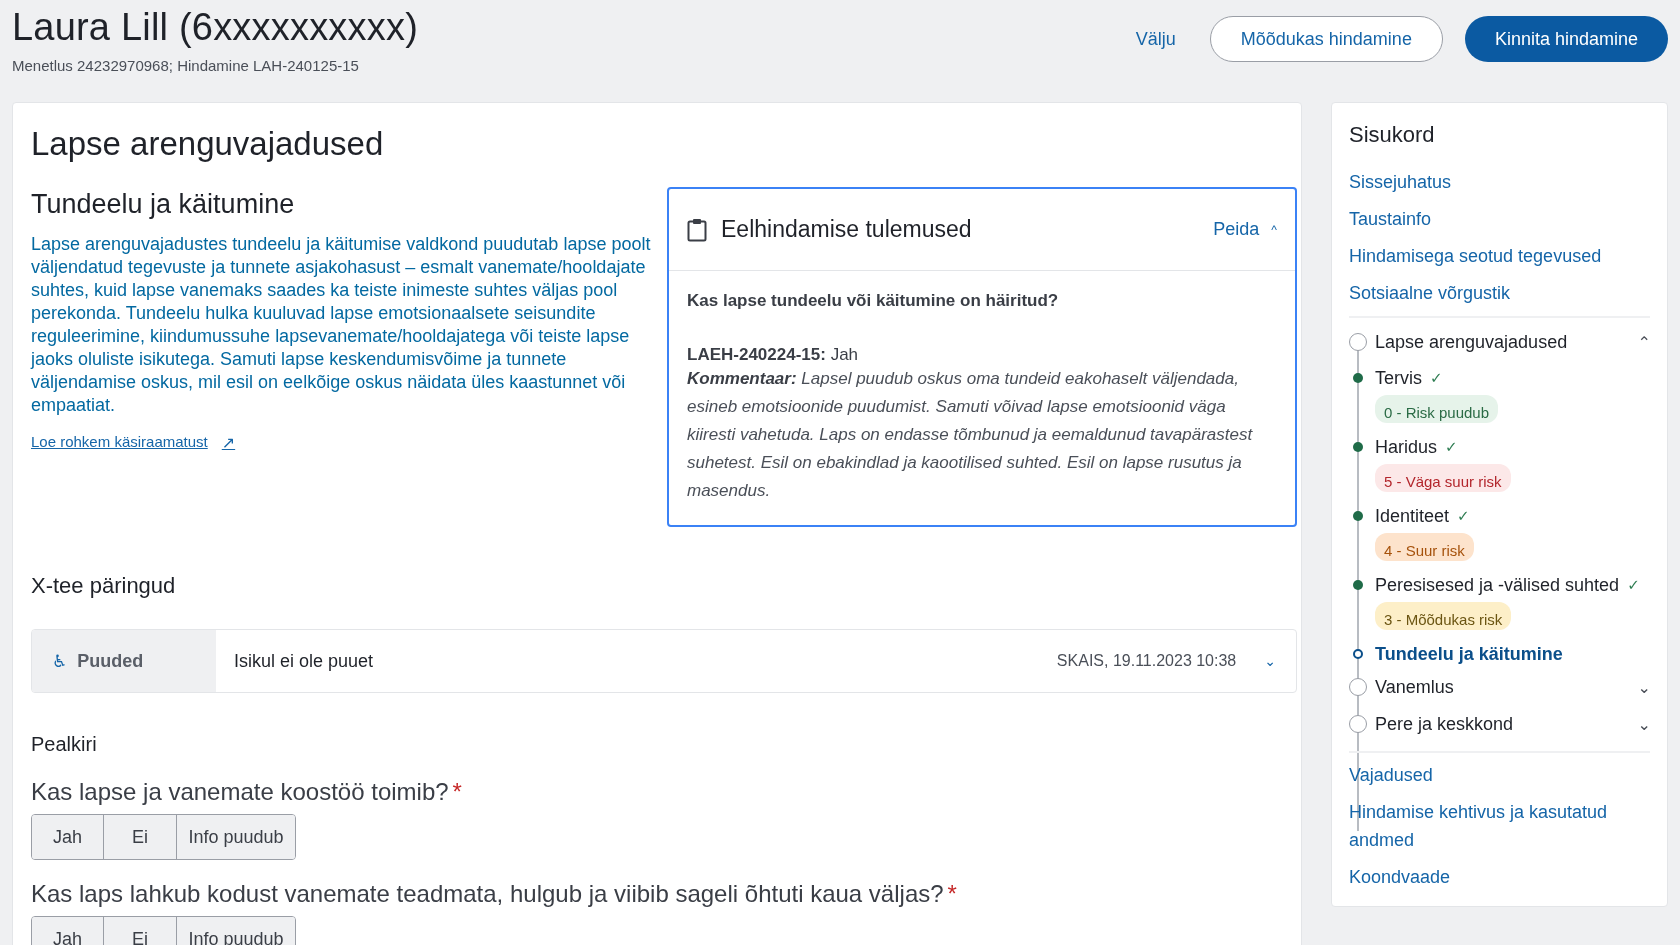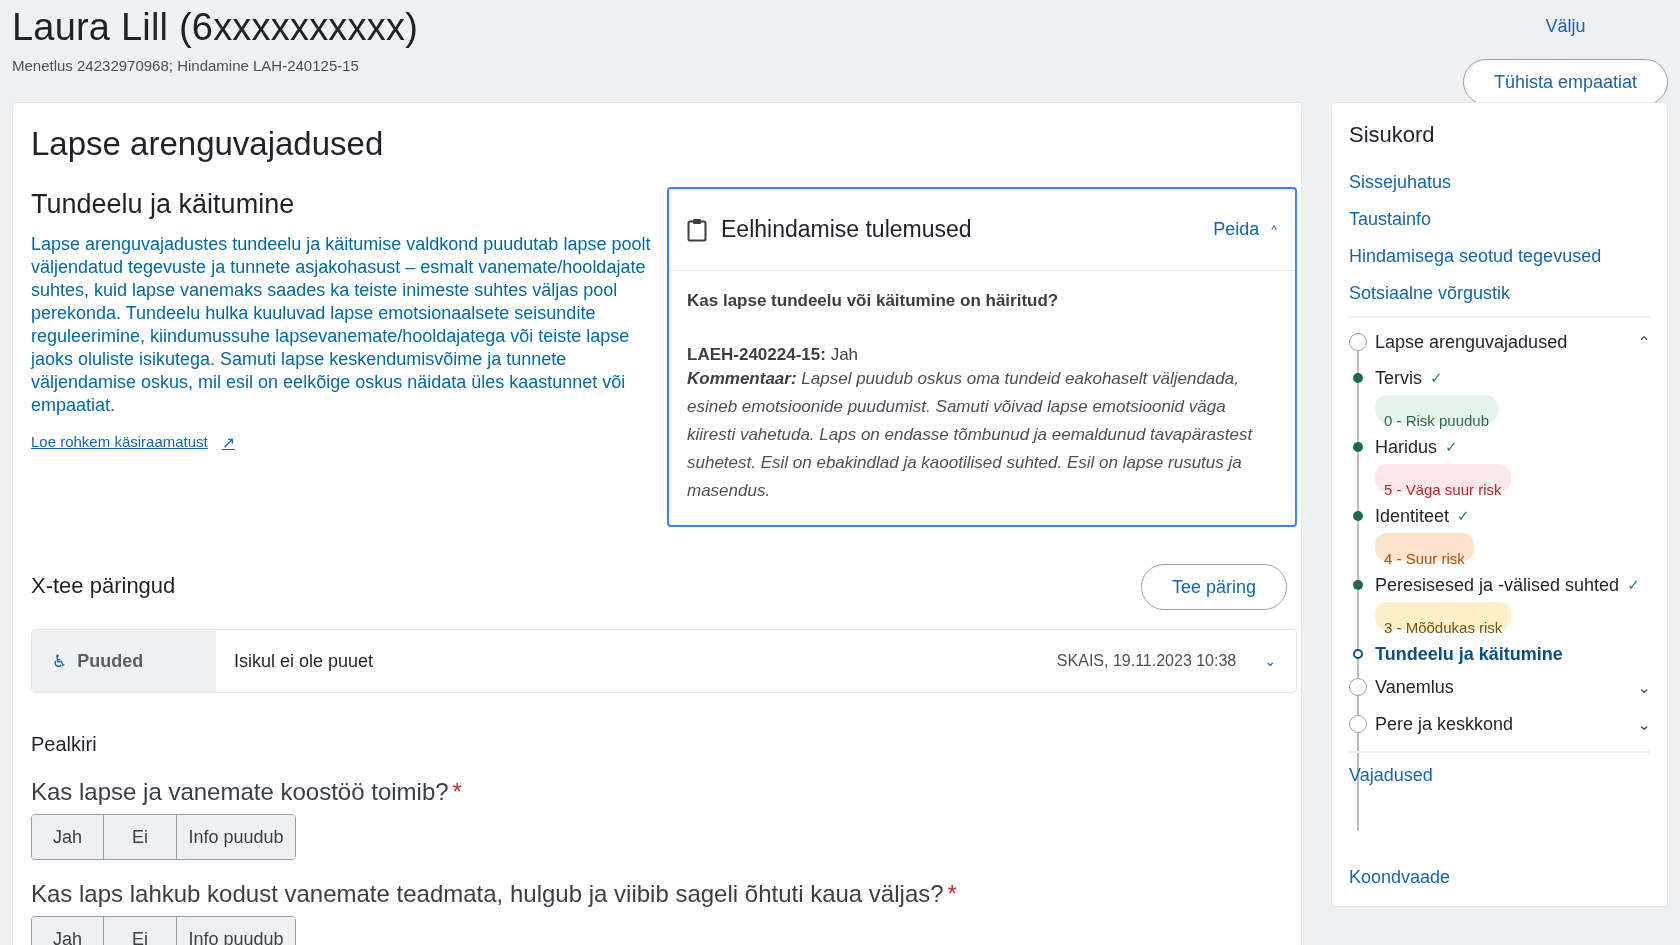--- a/index.html
+++ b/index.html
@@ -2,21 +2,21 @@
 <html><head>
 <meta charset="utf-8">
 <style>
   * { box-sizing: border-box; margin: 0; padding: 0; }
   html, body { width: 1680px; height: 945px; overflow: hidden; }
   body { background: #eff0f2; font-family: "Liberation Sans", "DejaVu Sans", sans-serif; color: #1f2229; position: relative; }
 
   
   .page-title { position: absolute; left: 12px; top: 6px; font-size: 38px; font-weight: 400; color: #1f2229; letter-spacing: 0.2px; }
   .page-sub { position: absolute; left: 12px; top: 57px; font-size: 15px; color: #4a4f58; }
-  .hdr-actions { position: absolute; right: 12px; top: 16px; display: flex; gap: 22px; flex-direction: column; }
+  .hdr-actions { position: absolute; right: 12px; top: 16px; display: flex; gap: 22px; }
   .link-btn { color: #1565a8; font-size: 18px; background: none; border: none; padding: 0 12px; cursor: pointer; font-family: inherit; }
   .btn-outline { height: 46px; padding: 0 30px; border-radius: 23px; border: 1px solid #9a9ea6; background: #fff; color: #1565a8; font-size: 18px; font-family: inherit; cursor: pointer; }
   .btn-primary { height: 46px; padding: 0 30px; border-radius: 23px; border: none; background: #0b5aa2; color: #fff; font-size: 18px; font-family: inherit; cursor: pointer; }
 
   
   .main-card { position: absolute; left: 12px; top: 102px; width: 1290px; height: 860px; background: #fff; border: 1px solid #e3e5e8; border-radius: 4px; }
   .h1 { position: absolute; left: 18px; top: 22px; font-size: 33px; font-weight: 400; color: #1f2229; }
   .h2 { position: absolute; left: 18px; top: 86px; font-size: 27px; font-weight: 400; color: #1f2229; }
   .desc { position: absolute; left: 18px; top: 130px; width: 630px; font-size: 18px; line-height: 23px; color: #0369a1; }
   .manual-link { position: absolute; left: 18px; top: 302px; font-size: 15px; color: #1565a8; text-decoration: underline; display: flex; gap: 14px; cursor: pointer; margin-top: 28px; }
@@ -62,34 +62,34 @@
   .tl-line { position: absolute; left: 25px; width: 2px; background: #b8bcc2; }
   .tl-item { position: absolute; left: 17px; width: 302px; display: flex; align-items: center; font-size: 18px; color: #1f2229; }
   .tl-item .dot-wrap { width: 18px; display: flex; justify-content: center; margin-right: 8px; }
   .circle { width: 18px; height: 18px; border: 1.5px solid #9a9ea6; border-radius: 50%; background: #fff; }
   .fill-dot { width: 10px; height: 10px; border-radius: 50%; background: #1f6b48; }
   .cur-dot { width: 10px; height: 10px; border-radius: 50%; border: 2.5px solid #0b4f8a; background: #fff; }
   .tl-text { flex: 1; }
   .check { color: #2e7d52; font-size: 15px; margin-left: 8px; }
   .caret { color: #4a4f58; font-size: 16px; cursor: pointer; }
   .active { color: #0b4f8a; font-weight: 700; }
-  .badge { position: absolute; left: 43px; height: 28px; padding: 12px 9px; border-radius: 12px; font-size: 15px; line-height: 28px; }
+  .badge { position: absolute; left: 43px; height: 28px; padding: 4px 9px; border-radius: 12px; font-size: 15px; line-height: 28px; }
   .b-green { background: #e6f3ea; color: #2a6b45; }
   .b-red { background: #fce8e8; color: #b3262c; }
   .b-orange { background: #fde3cc; color: #a6520c; }
   .b-yellow { background: #fdefc8; color: #6b5512; }
 </style>
 </head>
 <body>
 
 <div class="page-title">Laura Lill (6xxxxxxxxxx)</div>
 <div class="page-sub">Menetlus 24232970968; Hindamine LAH-240125-15</div>
 <div class="hdr-actions">
   <button class="link-btn">Välju</button>
-  <button class="btn-outline">Tühista empaatiat</button>
+  <button class="btn-outline">Mõõdukas hindamine</button>
   <button class="btn-primary">Kinnita hindamine</button>
 </div>
 
 <div class="main-card">
   <h1 class="h1">Lapse arenguvajadused</h1>
   <h2 class="h2">Tundeelu ja käitumine</h2>
   <p class="desc">Lapse arenguvajadustes tundeelu ja käitumise valdkond puudutab lapse poolt väljendatud tegevuste ja tunnete asjakohasust – esmalt vanemate/hooldajate suhtes, kuid lapse vanemaks saades ka teiste inimeste suhtes väljas pool perekonda. Tundeelu hulka kuuluvad lapse emotsionaalsete seisundite reguleerimine, kiindumussuhe lapsevanemate/hooldajatega või teiste lapse jaoks oluliste isikutega. Samuti lapse keskendumisvõime ja tunnete väljendamise oskus, mil esil on eelkõige oskus näidata üles kaastunnet või empaatiat.</p>
   <a class="manual-link">
     <span>Loe rohkem käsiraamatust</span>
     <span class="ext-icon">↗</span>
@@ -116,21 +116,20 @@
         <span>Jah</span>
       </div>
       <div class="pre-comment">
         <b>Kommentaar:</b>
         <span>Lapsel puudub oskus oma tundeid eakohaselt väljendada, esineb emotsioonide puudumist. Samuti võivad lapse emotsioonid väga kiiresti vahetuda. Laps on endasse tõmbunud ja eemaldunud tavapärastest suhetest. Esil on ebakindlad ja kaootilised suhted. Esil on lapse rusutus ja masendus.</span>
       </div>
     </div>
   </div>
 
   <div class="x-title">X-tee päringud</div>
-  <button class="req-btn">Tee päring</button>
   <div class="x-row">
     <div class="x-label">
       <span class="wheel-icon">♿</span>
       <span>Puuded</span>
     </div>
     <div class="x-value">Isikul ei ole puuet</div>
     <div class="x-meta">SKAIS, 19.11.2023 10:38</div>
     <span class="x-chev">⌄</span>
   </div>
 
@@ -229,14 +228,15 @@
     <span class="dot-wrap">
         <span class="circle"></span>
       </span>
     <span class="tl-text">Pere ja keskkond</span>
     <span class="caret">⌄</span>
   </div>
 
   <div class="divider" style="top:648px;"></div>
 
   <a class="toc-link" style="top:658px;">Vajadused</a>
+  <a class="toc-link" style="top:695px; width:290px;">Hindamise kehtivus ja kasutatud andmed</a>
   <a class="toc-link" style="top:760px;">Koondvaade</a>
 </div>
 
 </body></html>

